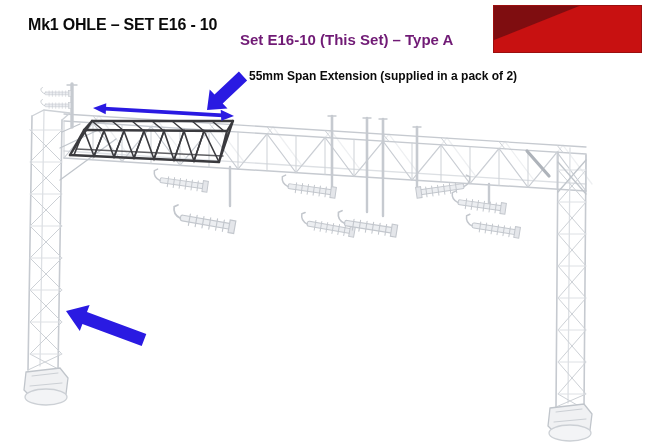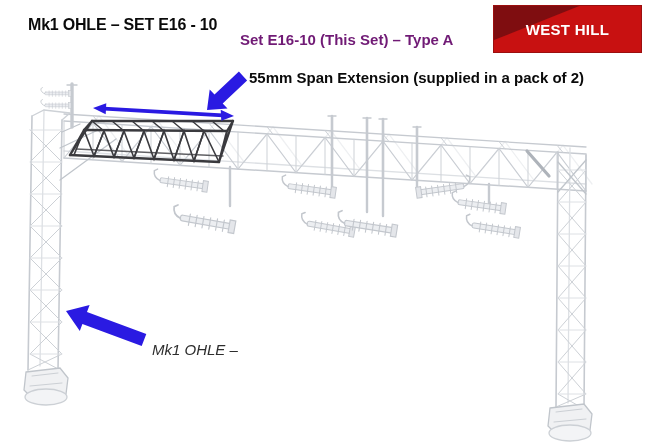--- a/index.html
+++ b/index.html
@@ -9,21 +9,21 @@
   }
   .product-title{
     position:absolute;left:8px;top:16px;font-size:16px;font-weight:bold;color:#0a0a0a;
     letter-spacing:-0.2px;white-space:nowrap;margin-left:20px;
   }
   .set-label{
     position:absolute;left:240px;top:31px;font-size:15px;font-weight:bold;color:#701a75;
     white-space:nowrap;
   }
   .span-label{
-    position:absolute;left:249px;top:69px;font-size:15px;font-weight:bold;color:#0a0a0a;
+    position:absolute;left:249px;top:69px;font-size:12px;font-weight:bold;color:#0a0a0a;
     white-space:nowrap;
   }
   .logo{
     position:absolute;left:493px;top:5px;width:149px;height:48px;
     background:#c81111;border:1px solid #9c0f0f;box-sizing:border-box;
     display:flex;flex-direction:column;align-items:center;justify-content:center;
     overflow:hidden;
   }
   .logo .wedge{
     position:absolute;left:0;top:0;width:100%;height:100%;
@@ -150,22 +150,20 @@
       <polygon points="66,311 89.6,304.9 87,311.9 146.3,333.9 141.7,346.1 82.4,324.1 79.8,331.1"></polygon>
     </g>
   </svg>
 
   <div class="product-title">Mk1 OHLE – SET E16 - 10</div>
 
   <div class="set-label">Set E16-10 (This Set) – Type A</div>
 
   <div class="logo">
     <div class="wedge"></div>
-    <div class="line">WEST HILL</div>
   </div>
 
   <div class="span-label">55mm Span Extension (supplied in a pack of 2)</div>
 
   <div class="structure-note">
-    <div>Mk1 OHLE –</div>
   </div>
 
 </div>
 
 </body></html>

